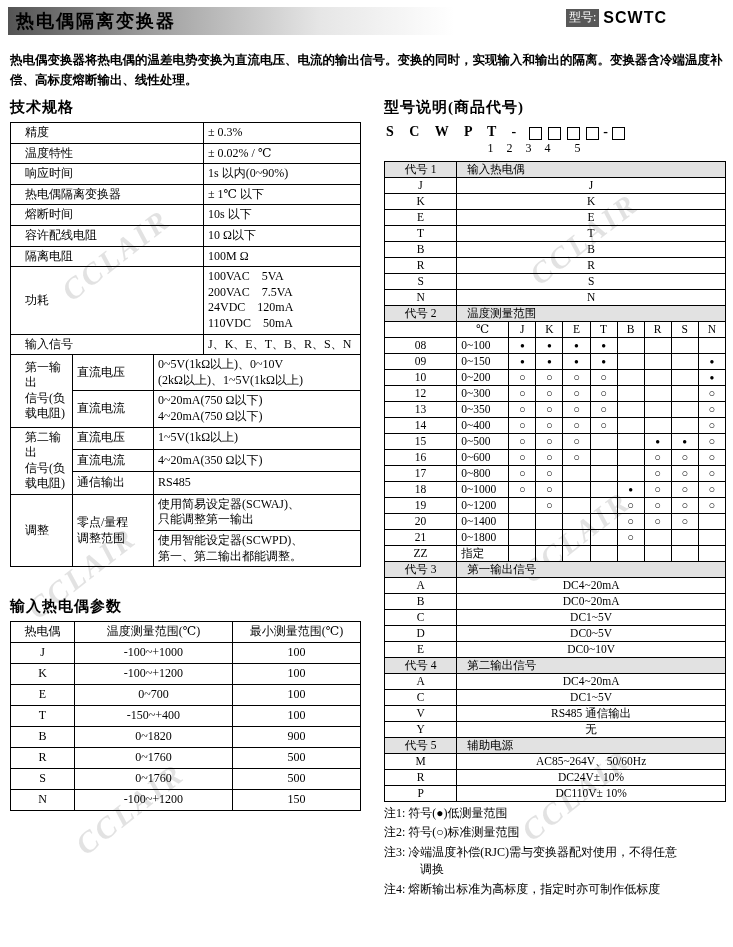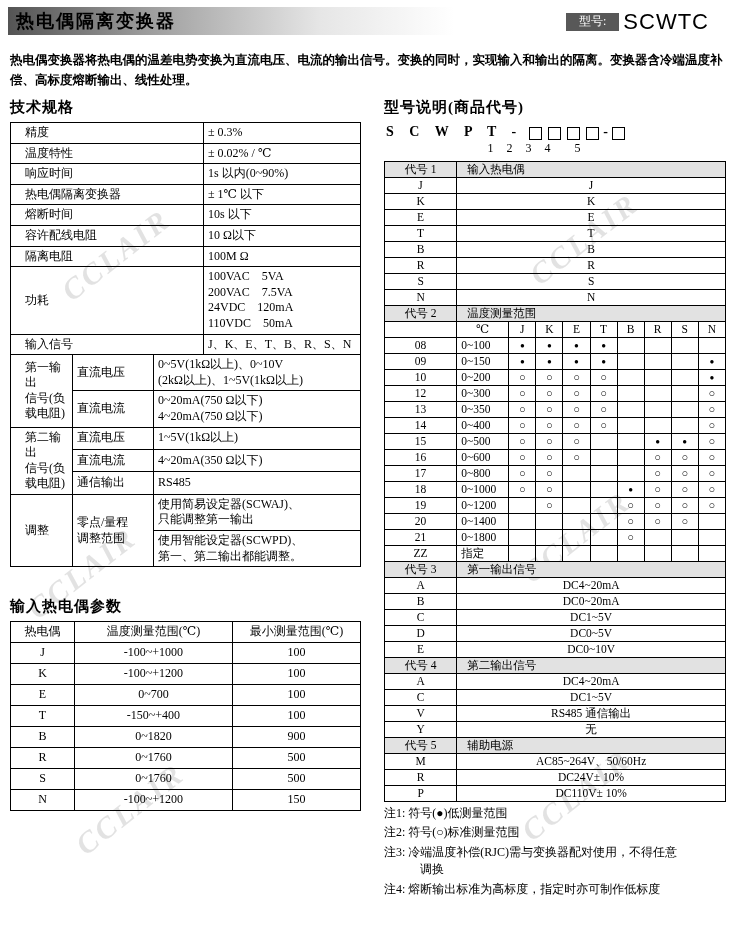--- a/index.html
+++ b/index.html
@@ -18,22 +18,22 @@
   .wm3{left:18px;top:556px;} .wm4{left:512px;top:520px;}
   .wm5{left:66px;top:792px;} .wm6{left:512px;top:778px;}
   
   .titlebar {
     position:absolute; left:8px; top:7px; width:446px; height:28px;
     background:linear-gradient(90deg,#545454 0%,#9a9a9a 30%,#e6e6e6 70%,#ffffff 100%);
     display:flex; align-items:center; padding-left:8px;
   }
   .title { font-size:18px; font-weight:bold; letter-spacing:2px; }
   .model-area { position:absolute; left:566px; top:9px; display:flex; align-items:center; }
-  .model-chip { background:#585858; color:#fff; font-size:12px; padding:2px 13px; line-height:1.1; }
-  .model-value { font-family:"Liberation Sans","DejaVu Sans",sans-serif; font-weight:normal; font-size:22px; margin-left:4px; letter-spacing:1px; }
+  .model-chip { background:#585858; color:#fff; font-size:12px; padding:2px 3px; line-height:1.1; }
+  .model-value { font-family:"Liberation Sans","DejaVu Sans",sans-serif; font-weight:bold; font-size:16px; margin-left:4px; letter-spacing:1px; }
   
   .intro { position:absolute; left:10px; top:50px; width:716px; font-size:12.5px; font-weight:bold; line-height:1.62; }
   
   .left-col  { position:absolute; left:10px;  top:98px; width:352px; }
   .right-col { position:absolute; left:384px; top:98px; width:344px; }
   .sec-heading { font-size:15px; font-weight:bold; margin-bottom:5px; letter-spacing:1px; }
   .sec-heading.second { margin-top:30px; }
   
   table { border-collapse:collapse; background:transparent; }
   td { border:1px solid #000; font-size:12px; padding:2px 4px; line-height:1.3; vertical-align:middle; }

